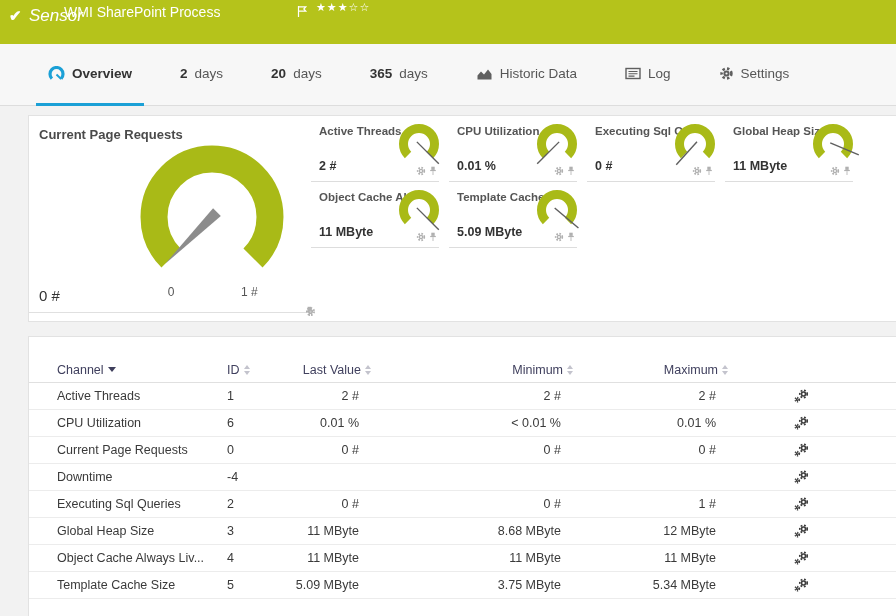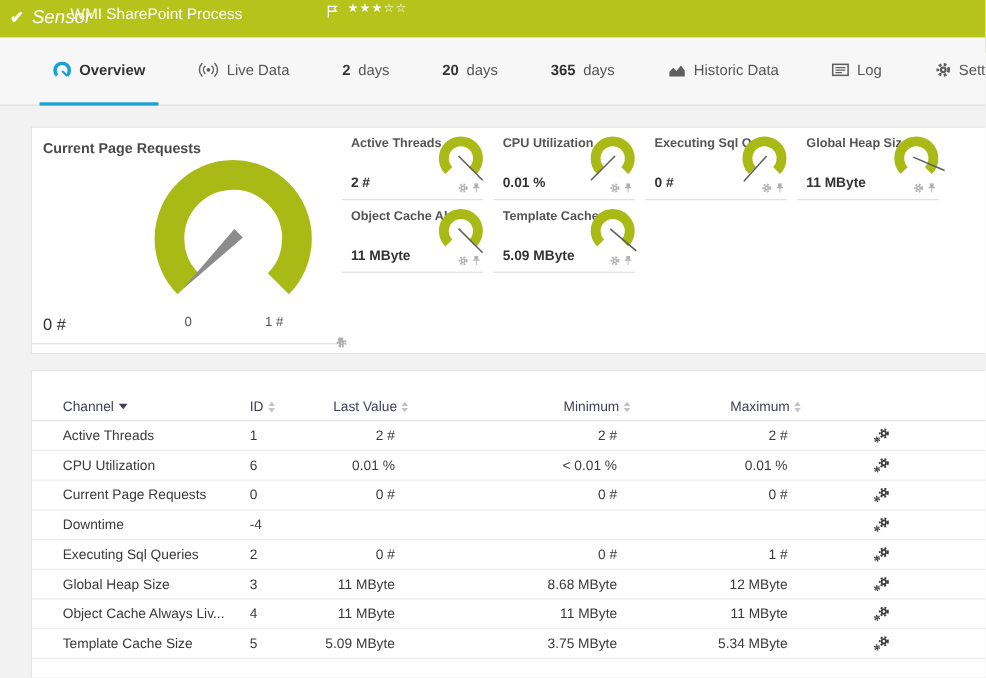--- a/index.html
+++ b/index.html
@@ -19,21 +19,21 @@
   }
   .hdr .check{position:absolute; left:9px; top:7px; font-size:15px; font-weight:bold;}
   .hdr .kind{position:absolute; left:29px; top:6px; font-style:italic; font-size:17px; font-weight:400;}
   .hdr .title{position:absolute; left:64px; top:4px; font-size:14px; font-weight:400; white-space:nowrap;text-align:right;}
   .hdr .flag{position:absolute; left:297px; top:4px;}
   .hdr .stars{position:absolute; left:316px; top:1px; font-size:11px; letter-spacing:1px;}
   .hdr .status{position:absolute; left:45px; top:27px; font-size:11px; font-weight:bold;margin-top:26px;}
 
   
   .tabbar{
-    position:absolute; top:34px; left:0; right:0; height:62px;
+    position:absolute; top:44px; left:0; right:0; height:62px;
     background:#f7f7f7; border-bottom:1px solid #ddd;
     display:flex; align-items:stretch; padding-left:36px; gap:24px;
   }
   .tab{
     display:flex; align-items:center; gap:7px; padding:0 12px;
     font-size:13.5px; color:#565656; cursor:pointer; white-space:nowrap;
     border-bottom:3px solid transparent; margin-bottom:-1px;
   }
   .tab b{color:#333; font-weight:bold;}
   .tab.active{border-bottom-color:var(--c-blue,#1ba0d6); color:#333; font-weight:bold;}
@@ -110,27 +110,20 @@
 
   <nav class="tabbar">
     <div class="tab active">
       <svg width="17" height="16" viewBox="0 0 17 16">
           <path d="M3.9 12.6 A6.5 6.5 0 1 1 13.1 12.6" fill="none" stroke="#1ba0d6" stroke-width="3.2"></path>
           <path d="M8.5 8.5 L13.2 13.1" stroke="#1ba0d6" stroke-width="2"></path>
         </svg>
       <span>Overview</span>
     </div>
     <div class="tab">
-      <svg width="19" height="15" viewBox="0 0 19 15">
-          <circle cx="9.5" cy="7.5" r="1.7" fill="#5f5f5f"></circle>
-          <path d="M6.3 4.3 a4.6 4.6 0 0 0 0 6.4 M3.6 1.8 a8.2 8.2 0 0 0 0 11.4 M12.7 4.3 a4.6 4.6 0 0 1 0 6.4 M15.4 1.8 a8.2 8.2 0 0 1 0 11.4" stroke="#5f5f5f" stroke-width="1.3" fill="none" stroke-linecap="round"></path>
-        </svg>
-      <span>Live Data</span>
-    </div>
-    <div class="tab">
         <b>2</b>
         <span>days</span>
       </div>
     <div class="tab">
         <b>20</b>
         <span>days</span>
       </div>
     <div class="tab">
         <b>365</b>
         <span>days</span>

